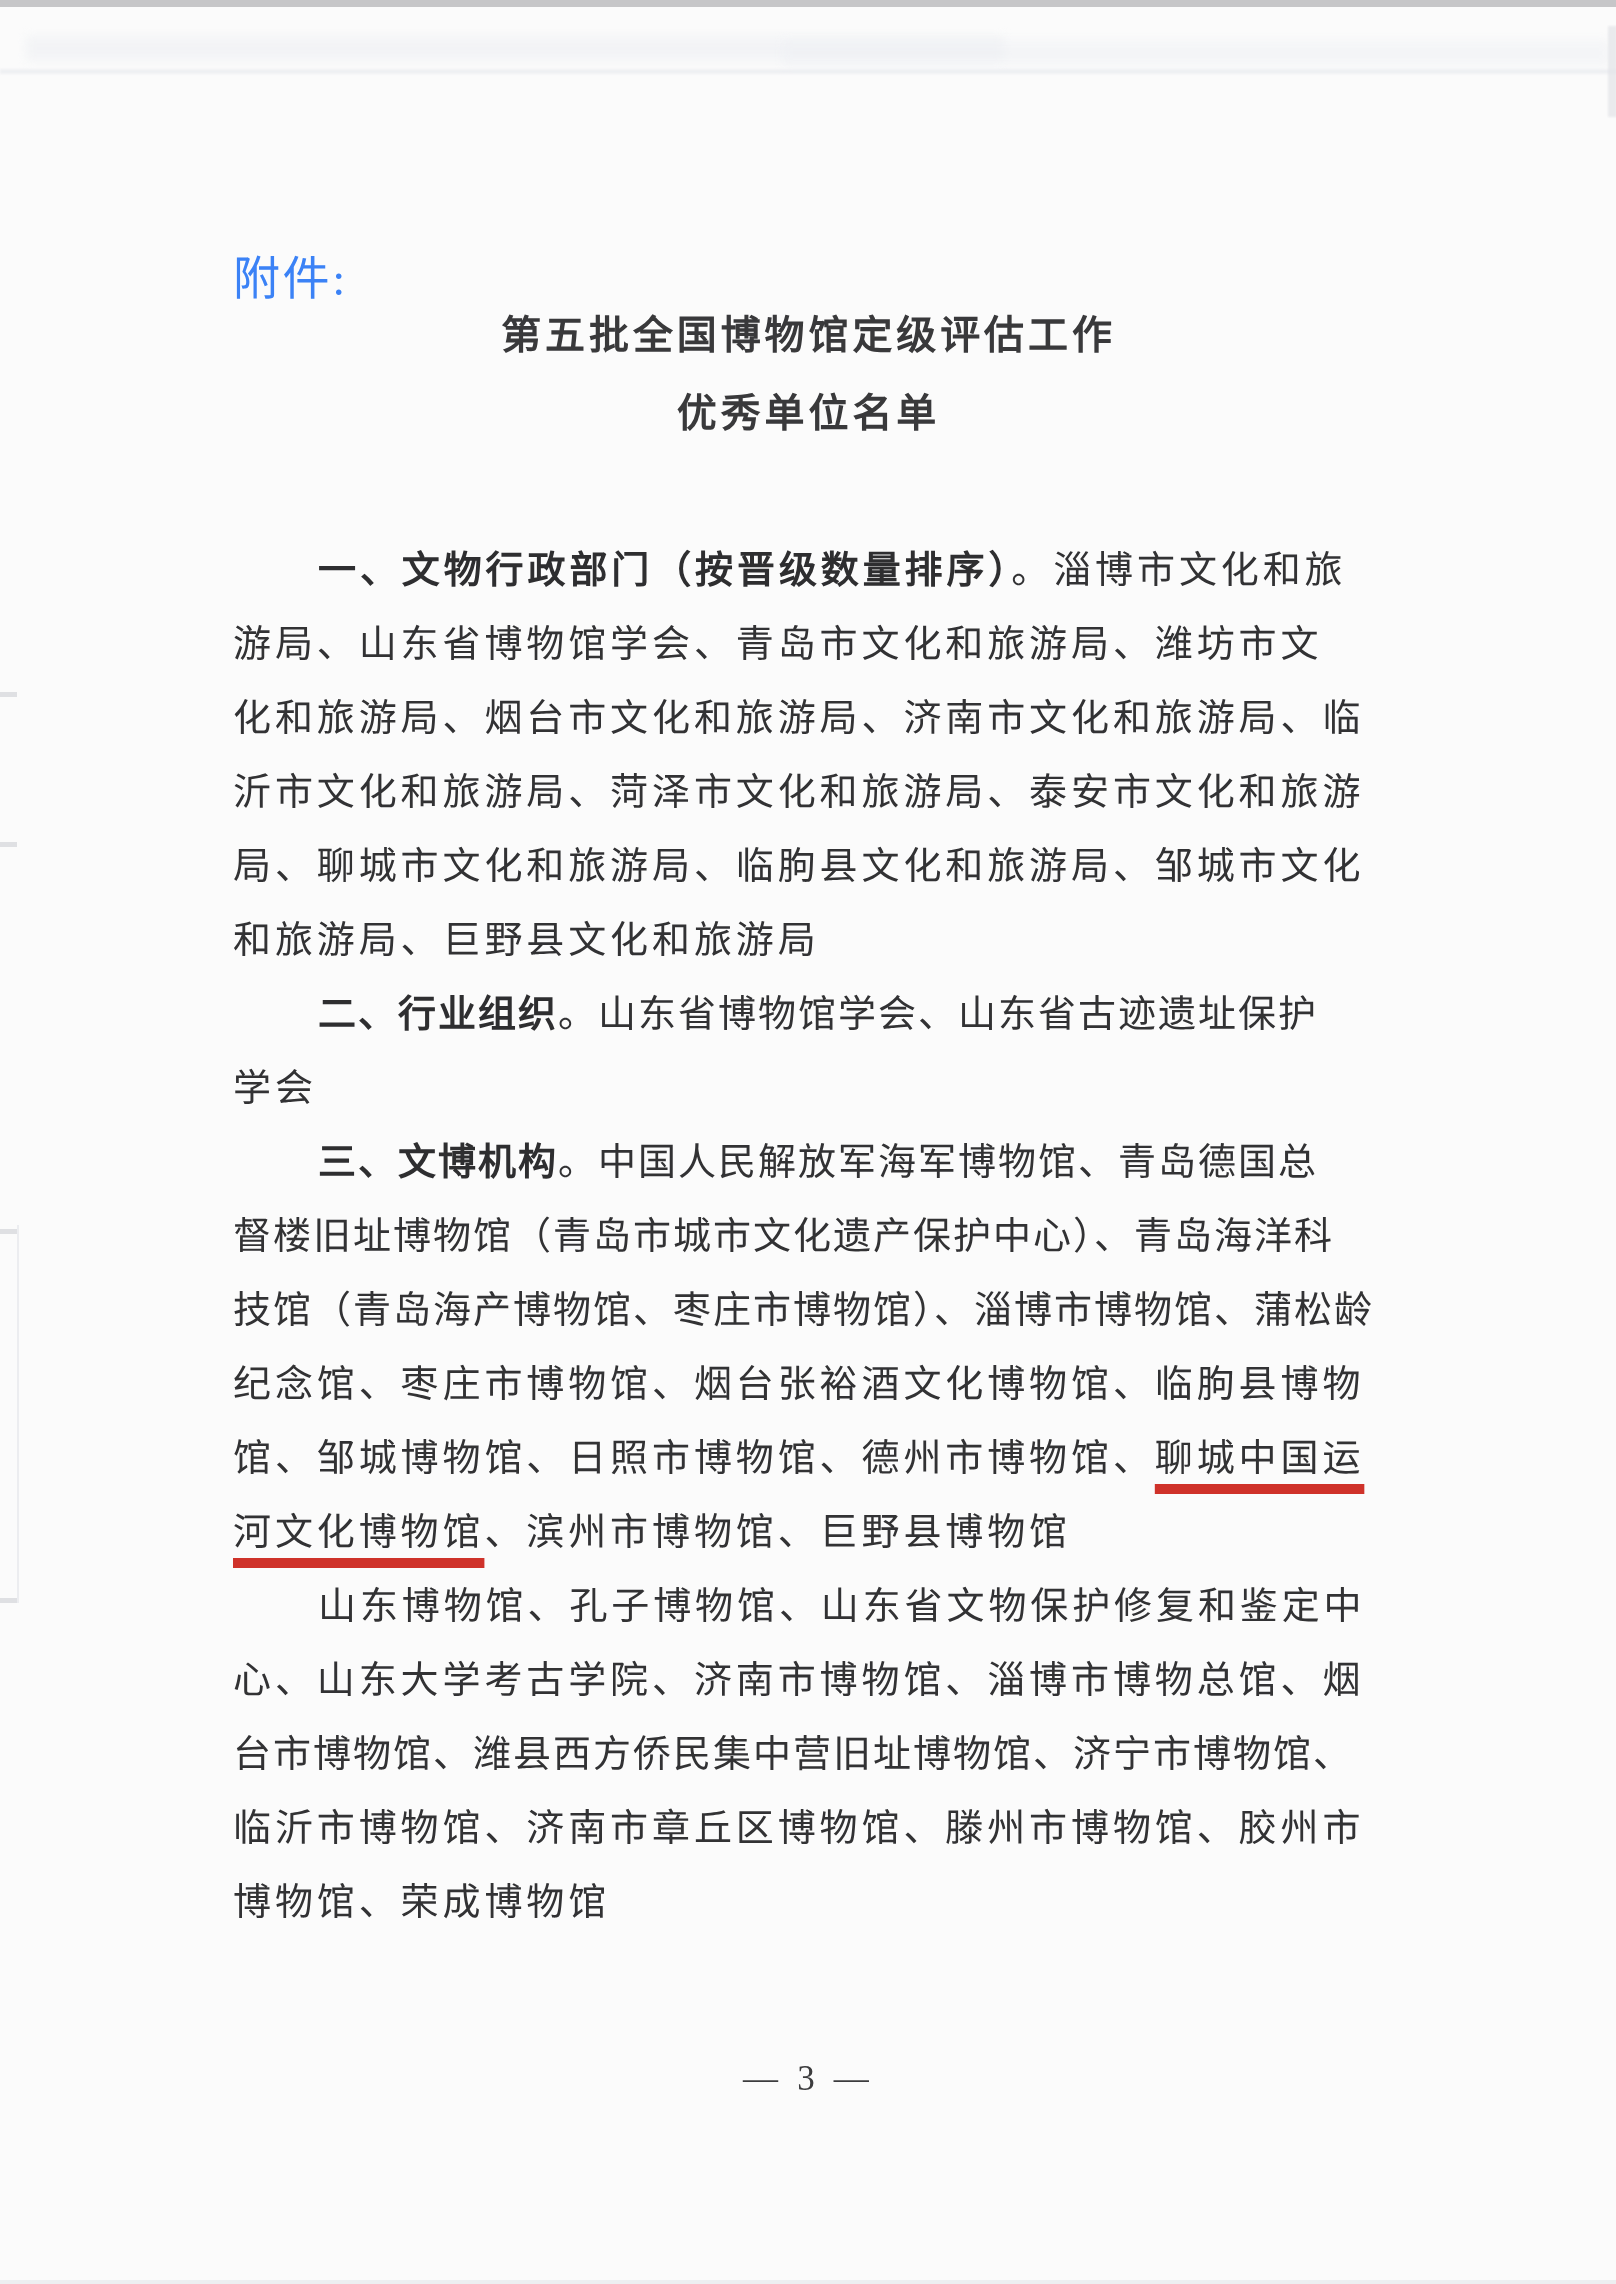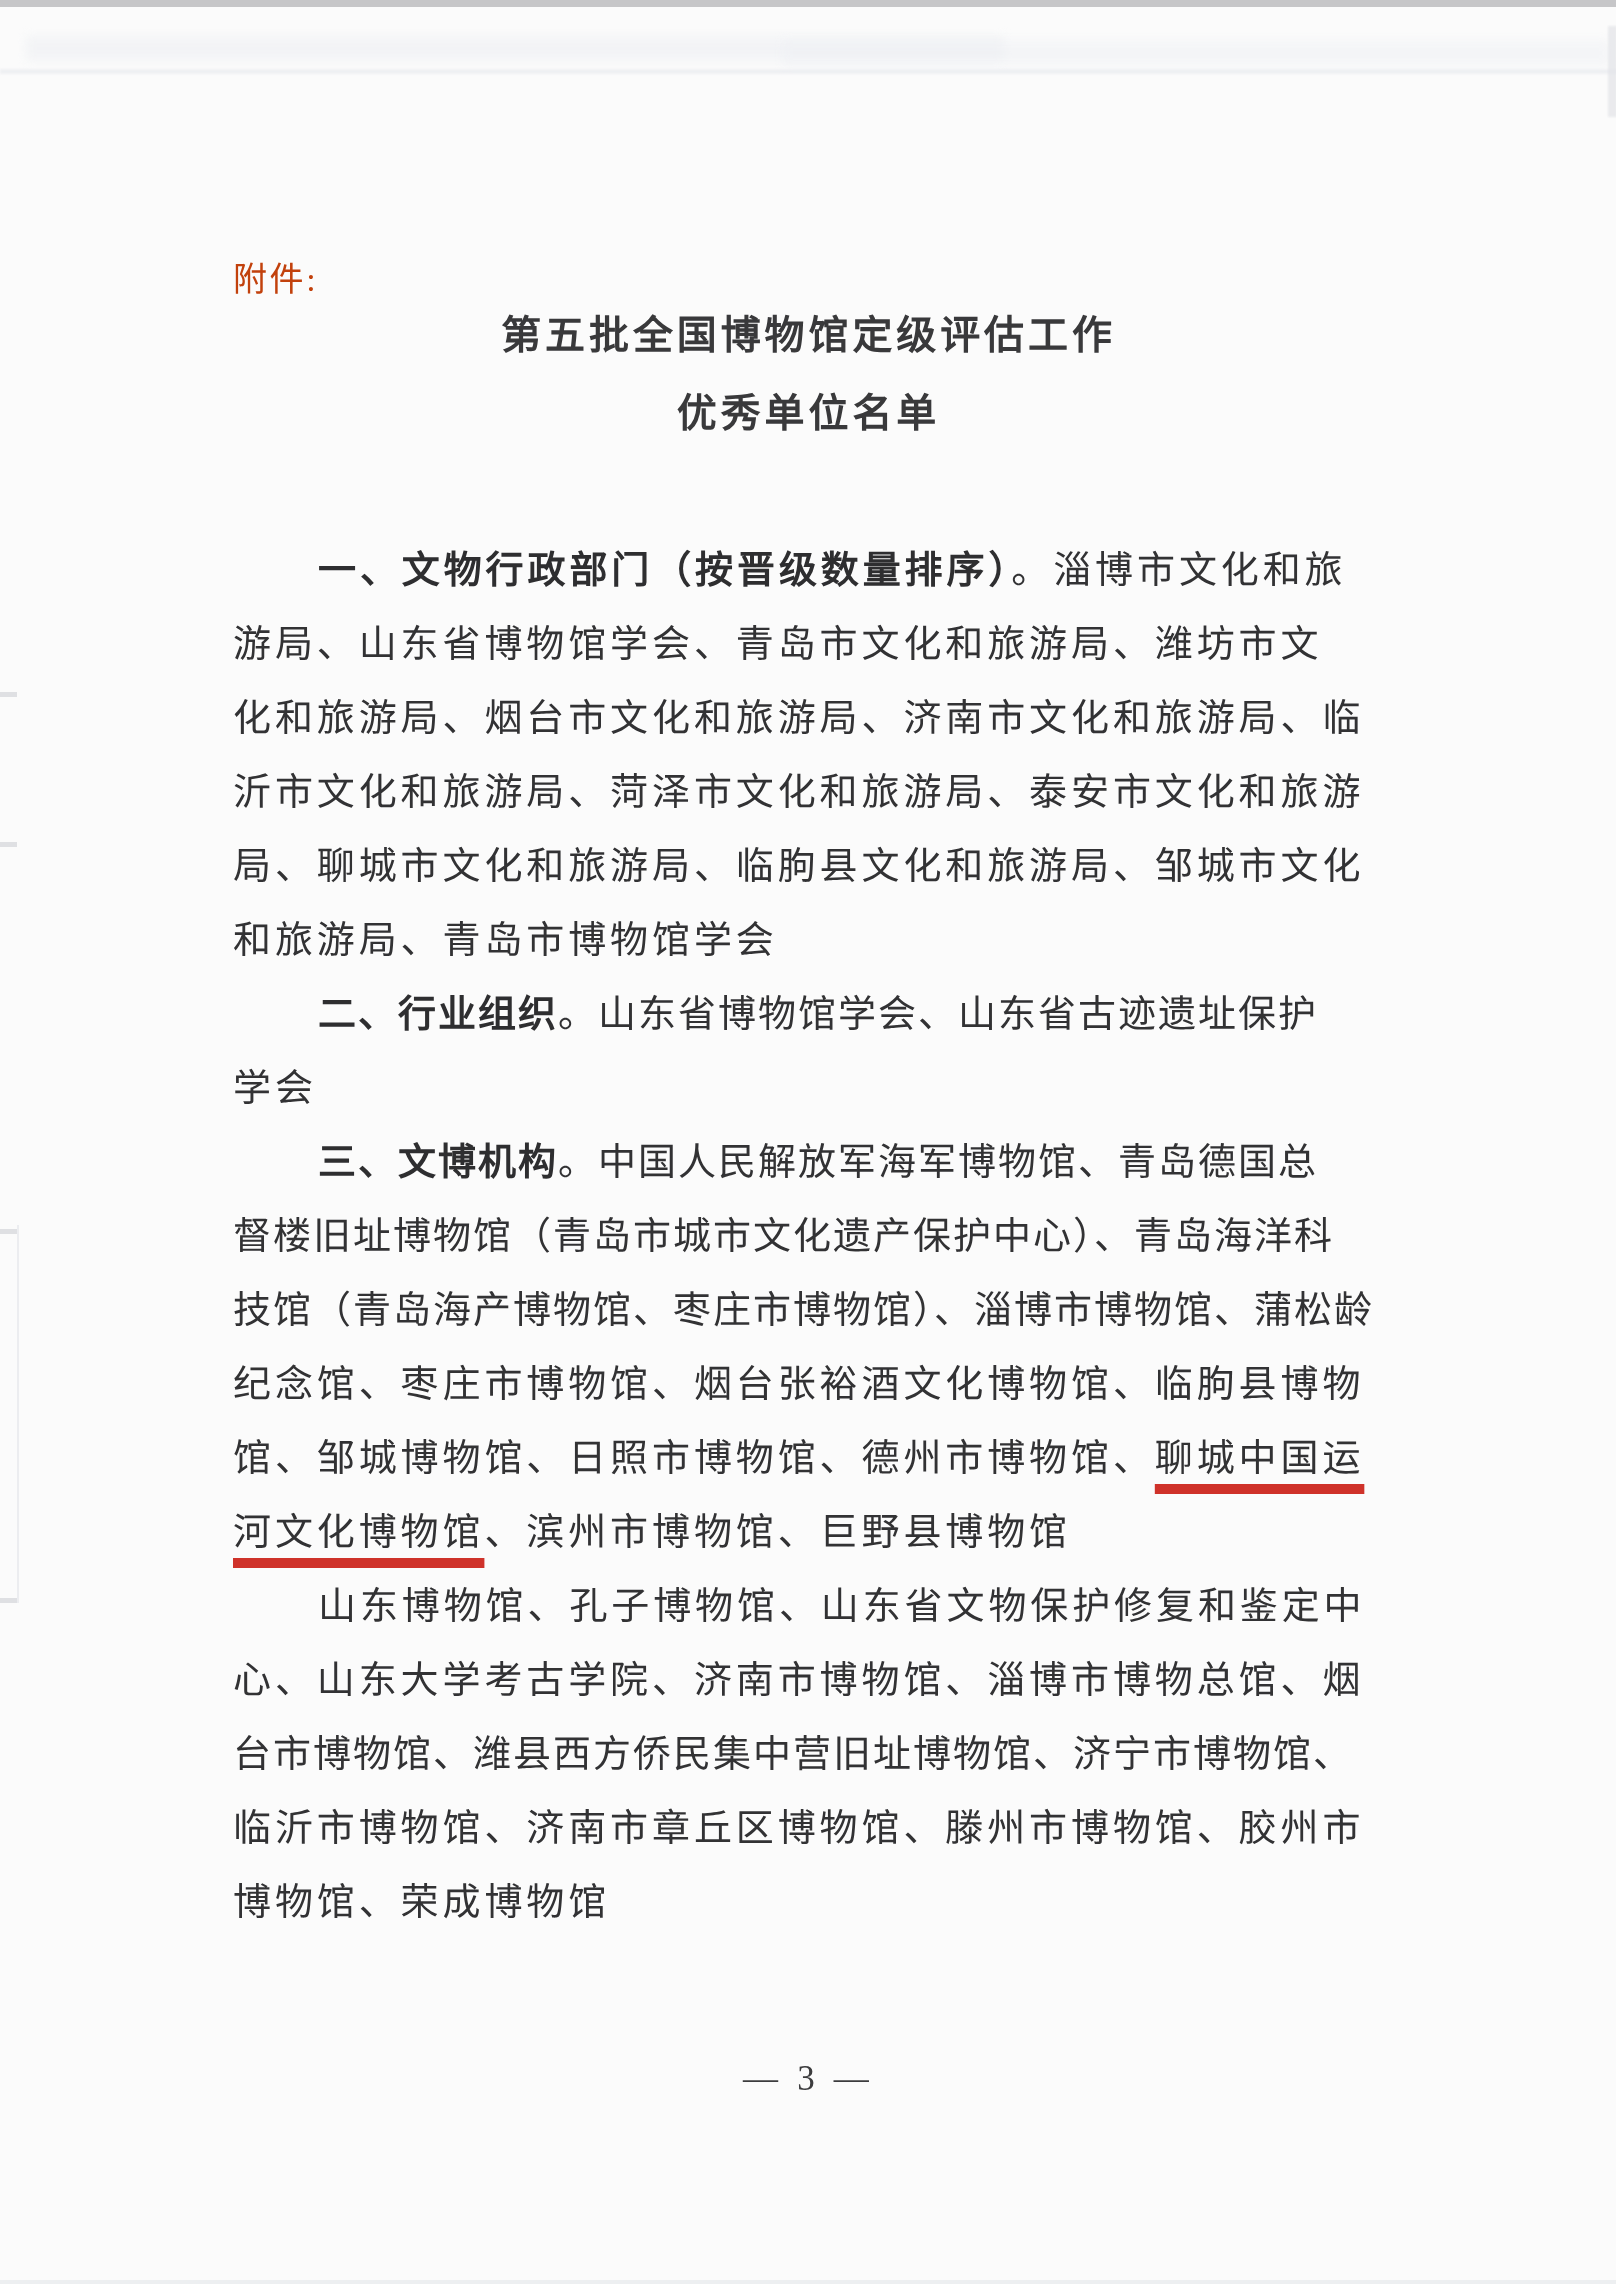--- a/index.html
+++ b/index.html
@@ -47,22 +47,22 @@
     position: absolute; right: 0; top: 26px; width: 9px; height: 91px;
     background: #e3e4e8; opacity: .7; filter: blur(1.3px);
   }
   .bottom-line {
     position: absolute; bottom: 0; left: 0; width: 1617px; height: 3.9px;
     background: #eaecef; opacity: .8;
   }
   
   .attachment {
     position: absolute; left: 233px; top: 250px;
-    font-size: 34px; line-height: 59px; letter-spacing: 2.6px;
-    color: #c2410c;
+    font-size: 47px; line-height: 59px; letter-spacing: 2.6px;
+    color: #3b82f6;
   }
   .title {
     position: absolute; left: 0; top: 297px; width: 1617px;
     text-align: center; font-weight: 700; color: #39393b;
   }
   .title .t-line {
     font-size: 40px; line-height: 78px; letter-spacing: 3.9px;
   }
   .body-text {
     position: absolute; left: 233px; top: 533px; width: 1167px;
@@ -117,21 +117,21 @@
     <div class="t-line">第五批全国博物馆定级评估工作</div>
     <div class="t-line">优秀单位名单</div>
   </div>
 
   <div class="body-text">
     <div class="line ind"><span class="b">一、文物行政部门（按晋级数量排序）</span><span>。淄博市文化和旅</span></div>
     <div class="line"><span>游局、山东省博物馆学会、青岛市文化和旅游局、潍坊市文</span></div>
     <div class="line"><span>化和旅游局、烟台市文化和旅游局、济南市文化和旅游局、临</span></div>
     <div class="line"><span>沂市文化和旅游局、菏泽市文化和旅游局、泰安市文化和旅游</span></div>
     <div class="line"><span>局、聊城市文化和旅游局、临朐县文化和旅游局、邹城市文化</span></div>
-    <div class="line"><span>和旅游局、青岛市博物馆学会</span></div>
+    <div class="line"><span>和旅游局、巨野县文化和旅游局</span></div>
     <div class="line ind tight"><span class="b">二、行业组织</span><span>。山东省博物馆学会、山东省古迹遗址保护</span></div>
     <div class="line"><span>学会</span></div>
     <div class="line ind tight"><span class="b">三、文博机构</span><span>。中国人民解放军海军博物馆、青岛德国总</span></div>
     <div class="line tight"><span>督楼旧址博物馆（青岛市城市文化遗产保护中心）、青岛海洋科</span></div>
     <div class="line tight"><span>技馆（青岛海产博物馆、枣庄市博物馆）、淄博市博物馆、蒲松龄</span></div>
     <div class="line"><span>纪念馆、枣庄市博物馆、烟台张裕酒文化博物馆、临朐县博物</span></div>
     <div class="line"><span>馆、邹城博物馆、日照市博物馆、德州市博物馆、</span><span class="redline">聊城中国运</span></div>
     <div class="line"><span class="redline">河文化博物馆</span><span>、滨州市博物馆、巨野县博物馆</span></div>
     <div class="line ind"><span>山东博物馆、孔子博物馆、山东省文物保护修复和鉴定中</span></div>
     <div class="line"><span>心、山东大学考古学院、济南市博物馆、淄博市博物总馆、烟</span></div>

